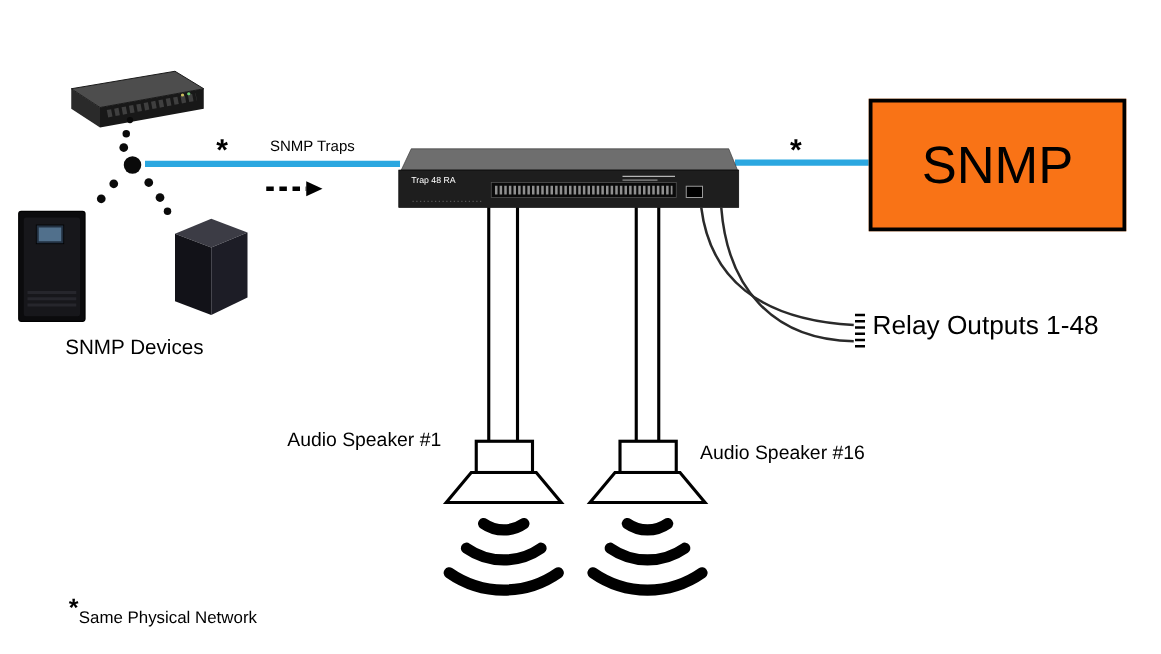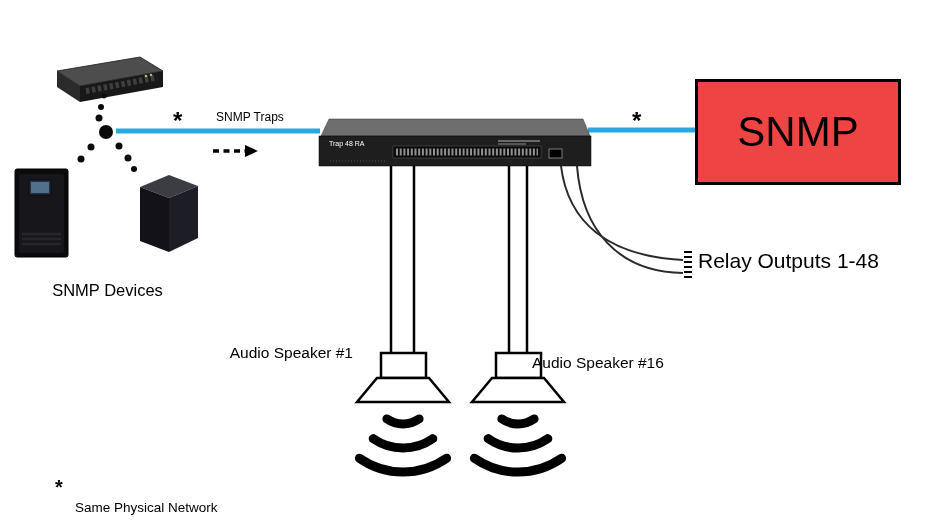--- a/index.html
+++ b/index.html
@@ -3,36 +3,36 @@
 <meta charset="utf-8">
 <style>
   html,body { margin:0; padding:0; background:#fff; }
   .canvas {
     position:relative; width:929px; height:523px; background:#ffffff;
     font-family:"Liberation Sans", sans-serif; color:#000; overflow:hidden;
   }
   .canvas svg.layer { position:absolute; left:0; top:0; }
   svg text { font-family:"Liberation Sans", sans-serif; }
   .lbl { position:absolute; color:#000; white-space:nowrap; }
-  .lbl-snmp-devices { left:25px; top:269px; width:165px; text-align:center; font-size:16.5px;margin-top:12px; }
+  .lbl-snmp-devices { left:25px; top:269px; width:165px; text-align:center; font-size:16.5px; }
   .lbl-snmp-traps  { left:216px; top:110px; font-size:12px; }
   .ast-left  { left:173px; top:107px; font-size:24px; font-weight:700; }
   .ast-right { left:632px; top:107px; font-size:24px; font-weight:700; }
   .manager-box {
     position:absolute; left:695px; top:79px; width:200px; height:100px;
-    border:3px solid #000; background:#ef4444;
+    border:3px solid #000; background:#f97316;
     display:flex; flex-direction:column; align-items:center; justify-content:center;
     font-size:42px; line-height:1.1;
   }
   .lbl-speaker1  { left:203px; top:344px; width:150px; text-align:right; font-size:15.5px; }
-  .lbl-speaker16 { left:532px; top:354px; font-size:15.5px; }
+  .lbl-speaker16 { left:560px; top:354px; font-size:15.5px; }
   .lbl-relay-title { left:698px; top:249px; font-size:21px; }
   .relay-note { position:absolute; left:688px; top:280px; width:218px; text-align:center; font-size:16px; line-height:1.28; }
   .foot-star { left:55px; top:476px; font-size:20px; font-weight:700; }
-  .foot-text { left:75px; top:486px; font-size:13.5px;margin-top:14px; }
+  .foot-text { left:63px; top:486px; font-size:13.5px; }
 </style>
 </head>
 <body>
 
 <div class="canvas">
 
   <svg class="layer" width="929" height="523" viewBox="0 0 929 523">
 
     <g>
       <polygon points="57,71 140,57 163,71 80,86" fill="#4d4d4d" stroke="#1a1a1a" stroke-width="0.8"></polygon>

